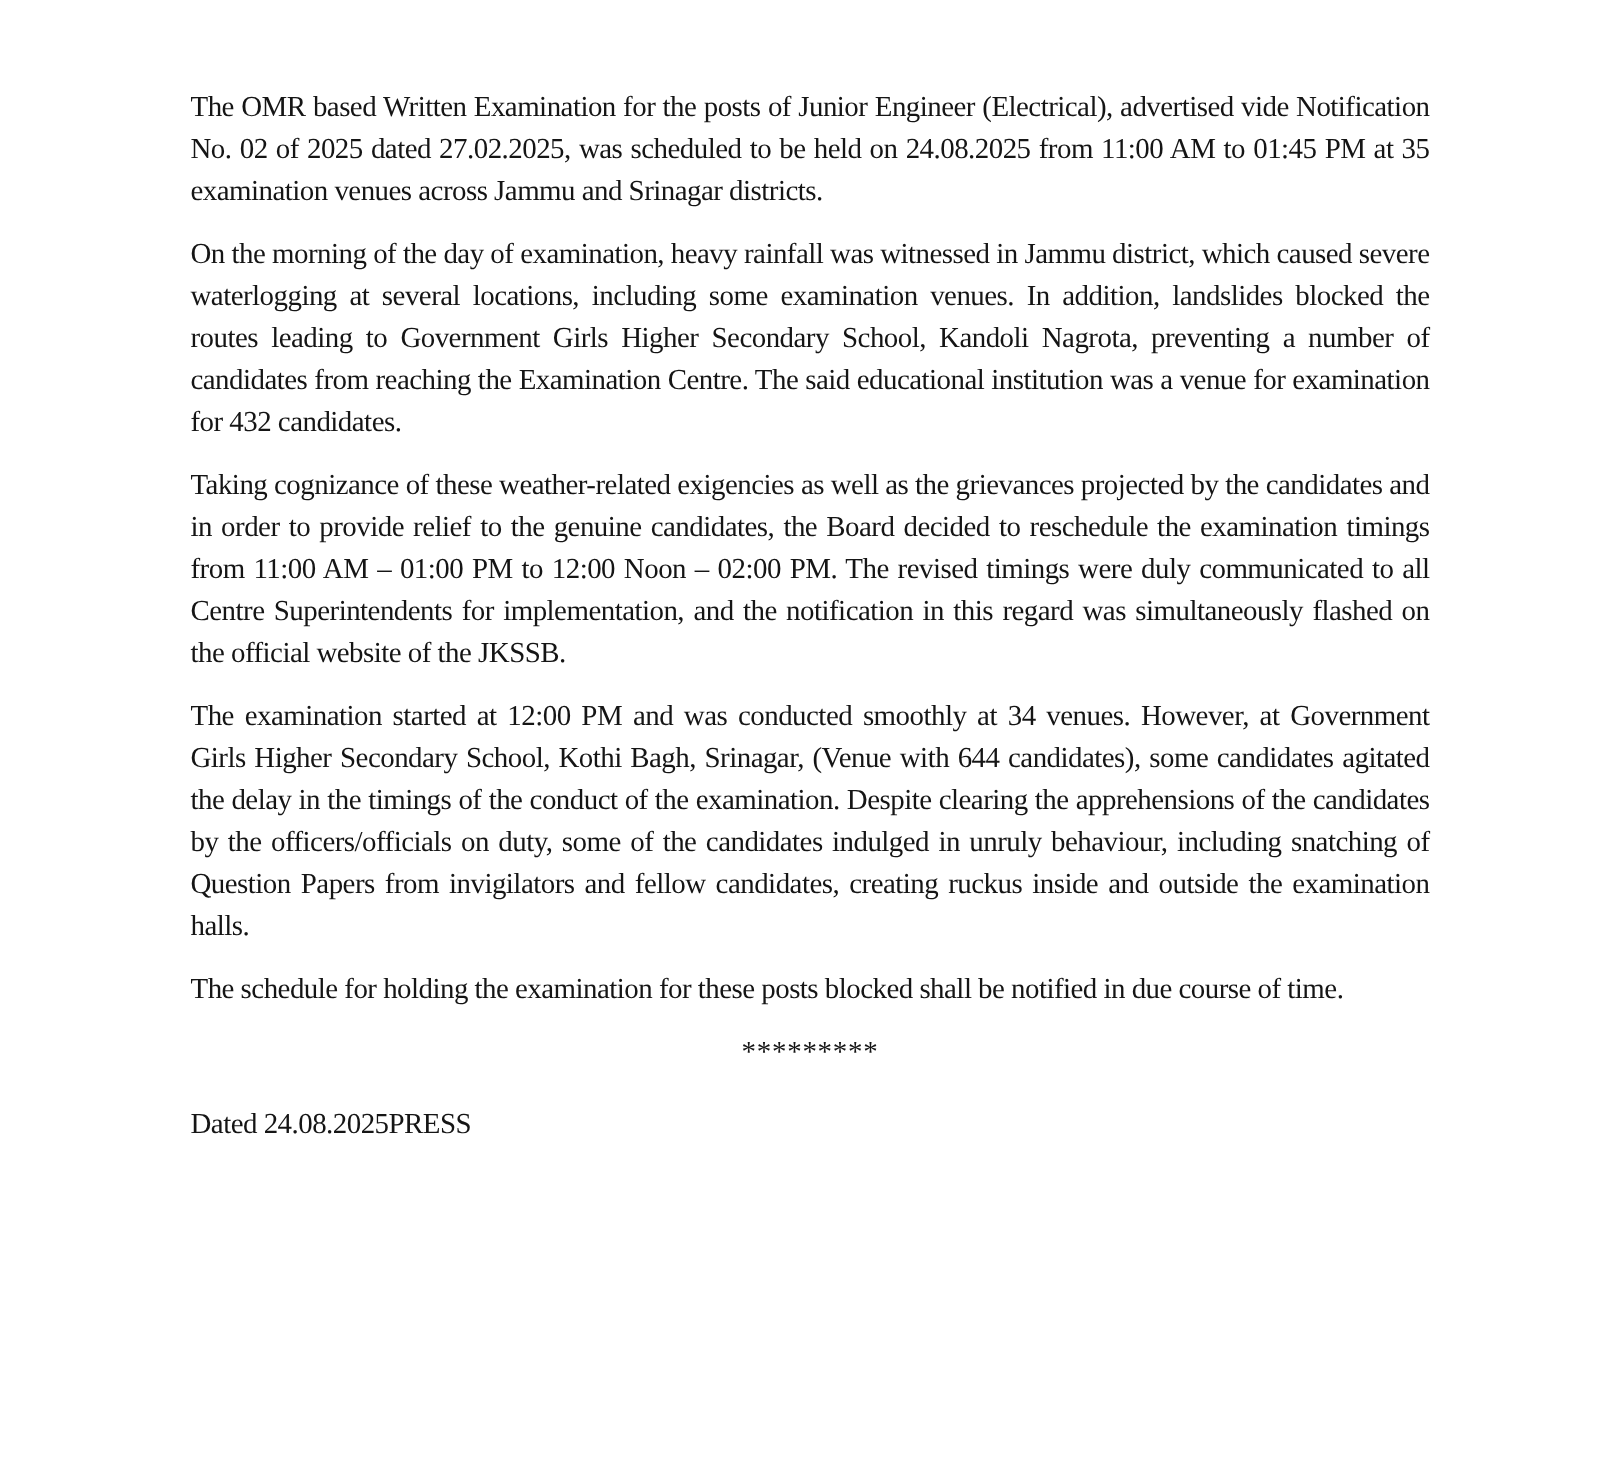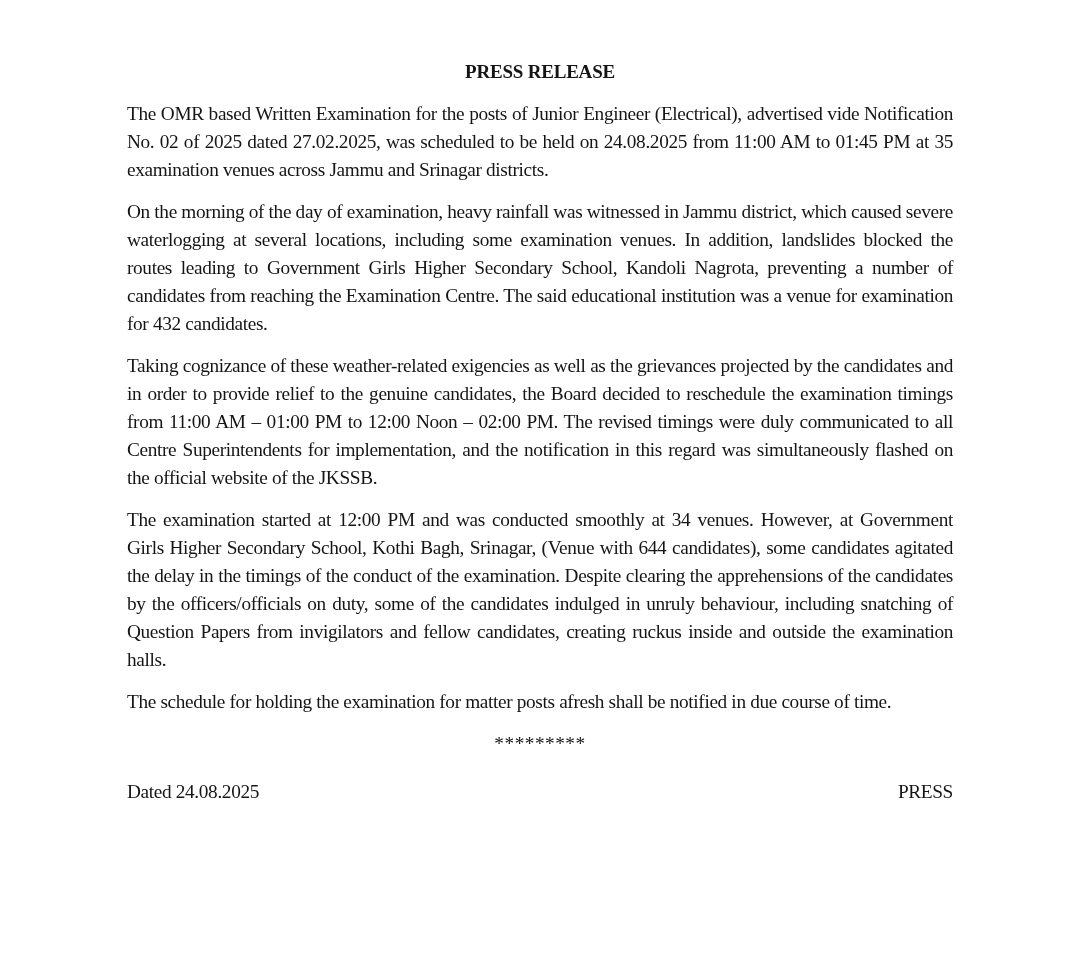--- a/index.html
+++ b/index.html
@@ -8,30 +8,29 @@
     position: absolute; left: 127px; top: 58px; width: 826px;
     font-family: "Liberation Serif", serif; font-size: 19.3px; line-height: 28px;
     color: #151515; letter-spacing: -0.35px;
   }
   .title {
     text-align: center; font-weight: bold; font-size: 19px;
     margin: 0 0 14px 0; line-height: 28px; letter-spacing: -0.2px;
   }
   .para { margin: 0 0 14px 0; text-align: justify; }
   .stars { text-align: center; margin: 14px 0 20px 0; letter-spacing: 0.5px; }
-  .footer { display: flex; justify-content: space-between; }
+  .footer { display: flex; }
 </style>
 </head>
 <body>
 
 <div class="page">
-  <div class="title">PRESS RELEASE</div>
   <p class="para">The OMR based Written Examination for the posts of Junior Engineer (Electrical), advertised vide Notification No. 02 of 2025 dated 27.02.2025, was scheduled to be held on 24.08.2025 from 11:00 AM to 01:45 PM at 35 examination venues across Jammu and Srinagar districts.</p>
   <p class="para">On the morning of the day of examination, heavy rainfall was witnessed in Jammu district, which caused severe waterlogging at several locations, including some examination venues. In addition, landslides blocked the routes leading to Government Girls Higher Secondary School, Kandoli Nagrota, preventing a number of candidates from reaching the Examination Centre. The said educational institution was a venue for examination for 432 candidates.</p>
   <p class="para">Taking cognizance of these weather-related exigencies as well as the grievances projected by the candidates and in order to provide relief to the genuine candidates, the Board decided to reschedule the examination timings from 11:00 AM – 01:00 PM to 12:00 Noon – 02:00 PM. The revised timings were duly communicated to all Centre Superintendents for implementation, and the notification in this regard was simultaneously flashed on the official website of the JKSSB.</p>
   <p class="para">The examination started at 12:00 PM and was conducted smoothly at 34 venues. However, at Government Girls Higher Secondary School, Kothi Bagh, Srinagar, (Venue with 644 candidates), some candidates agitated the delay in the timings of the conduct of the examination. Despite clearing the apprehensions of the candidates by the officers/officials on duty, some of the candidates indulged in unruly behaviour, including snatching of Question Papers from invigilators and fellow candidates, creating ruckus inside and outside the examination halls.</p>
-  <p class="para">The schedule for holding the examination for matter posts afresh shall be notified in due course of time.</p>
+  <p class="para">The schedule for holding the examination for these posts blocked shall be notified in due course of time.</p>
   <div class="stars">*********</div>
   <div class="footer">
     <span>Dated 24.08.2025</span>
     <span>PRESS</span>
   </div>
 </div>
 
 </body></html>

